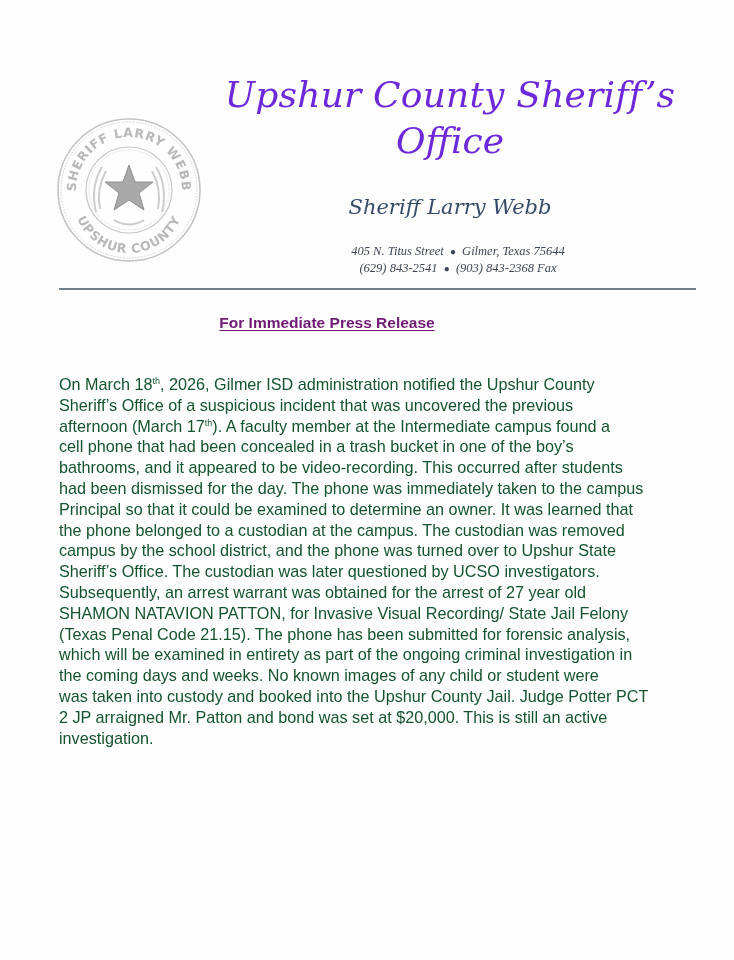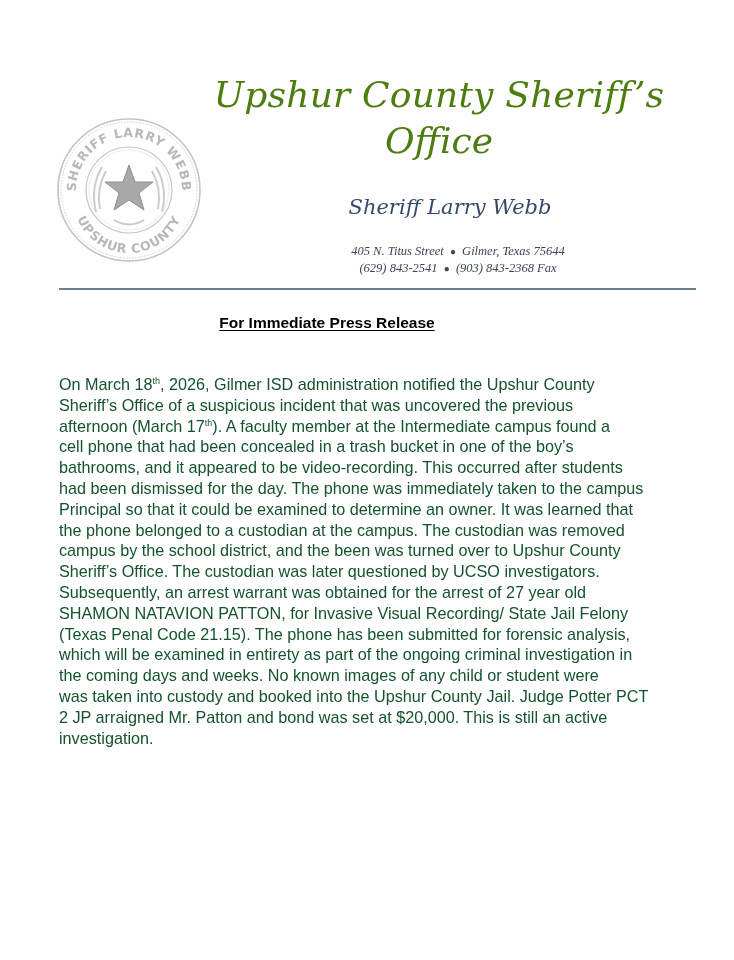--- a/index.html
+++ b/index.html
@@ -1,34 +1,34 @@
 <!DOCTYPE html>
 <html><head>
   <meta charset="utf-8">
   <style>
     html, body { margin: 0; padding: 0; background: #ffffff; }
     body { width: 734px; height: 960px; position: relative; overflow: hidden; }
     .page { position: absolute; left: 0; top: 0; width: 734px; height: 960px; background: #fefefe; }
 
     .seal { position: absolute; left: 56px; top: 117px; width: 146px; height: 146px; }
 
-    .title { position: absolute; left: 209px; top: 72px; width: 460px; text-align: center;
-      font-family: "DejaVu Serif", serif; font-style: italic; color: #4d7c0f; }
+    .title { position: absolute; left: 220px; top: 72px; width: 460px; text-align: center;
+      font-family: "DejaVu Serif", serif; font-style: italic; color: #6d28d9; }
     .title-line1 { font-size: 36px; line-height: 46px; letter-spacing: 0.2px; }
     .title-line2 { font-size: 36px; line-height: 46px; }
     .subtitle { position: absolute; left: 220px; top: 195px; width: 460px; text-align: center;
       font-family: "DejaVu Serif", serif; font-style: italic; font-size: 21px; color: #354a67; }
     .address { position: absolute; left: 228px; top: 243px; width: 460px; text-align: center;
       font-family: "Liberation Serif", serif; font-style: italic; font-size: 12.5px; line-height: 17px; color: #3c4656; }
     .address .dot { font-style: normal; font-size: 10px; margin: 0 3px; }
 
     .rule { position: absolute; left: 59px; top: 288px; width: 637px; height: 2px; background: #6f7f8c; }
 
     .heading { position: absolute; left: 0; top: 314px; width: 654px; text-align: center;
-      font-family: "Liberation Sans", sans-serif; font-weight: bold; font-size: 15.5px; color: #000000;
+      font-family: "Liberation Sans", sans-serif; font-weight: bold; font-size: 15.5px; color: #701a75;
       text-decoration: underline; text-underline-offset: 2px; }
 
     .body-text { position: absolute; left: 59px; top: 374px; width: 650px;
       font-family: "Liberation Sans", sans-serif; font-size: 16.2px; line-height: 20.8px; color: #14532d; }
     .body-text .line { white-space: nowrap; }
     sup { font-size: 9px; line-height: 0; vertical-align: super; }
   </style>
 </head>
 <body>
 
@@ -83,21 +83,21 @@
 
   <div class="body-text">
     <div class="line"><span>On March 18</span><sup>th</sup><span>, 2026, Gilmer ISD administration notified the Upshur County</span></div>
     <div class="line"><span>Sheriff’s Office of a suspicious incident that was uncovered the previous</span></div>
     <div class="line"><span>afternoon (March 17</span><sup>th</sup><span>).  A faculty member at the Intermediate campus found a</span></div>
     <div class="line"><span>cell phone that had been concealed in a trash bucket in one of the boy’s</span></div>
     <div class="line"><span>bathrooms, and it appeared to be video-recording.  This occurred after students</span></div>
     <div class="line"><span>had been dismissed for the day.  The phone was immediately taken to the campus</span></div>
     <div class="line"><span>Principal so that it could be examined to determine an owner.  It was learned that</span></div>
     <div class="line"><span>the phone belonged to a custodian at the campus.  The custodian was removed</span></div>
-    <div class="line"><span>campus by the school district, and the been was turned over to Upshur County</span></div>
+    <div class="line"><span>campus by the school district, and the phone was turned over to Upshur State</span></div>
     <div class="line"><span>Sheriff’s Office.  The custodian was later questioned by UCSO investigators.</span></div>
     <div class="line"><span>Subsequently, an arrest warrant was obtained for the arrest of 27 year old</span></div>
     <div class="line"><span>SHAMON NATAVION PATTON,  for Invasive Visual Recording/ State Jail Felony</span></div>
     <div class="line"><span>(Texas Penal Code 21.15).  The phone has been submitted for forensic analysis,</span></div>
     <div class="line"><span>which will be examined in entirety as part of the ongoing criminal investigation in</span></div>
     <div class="line"><span>the coming days and weeks.  No known images of any child or student were</span></div>
     <div class="line"><span>was taken into custody and booked into the Upshur County Jail. Judge Potter PCT</span></div>
     <div class="line"><span>2 JP arraigned Mr. Patton and bond was set at $20,000. This is still an active</span></div>
     <div class="line"><span>investigation.</span></div>
   </div>

